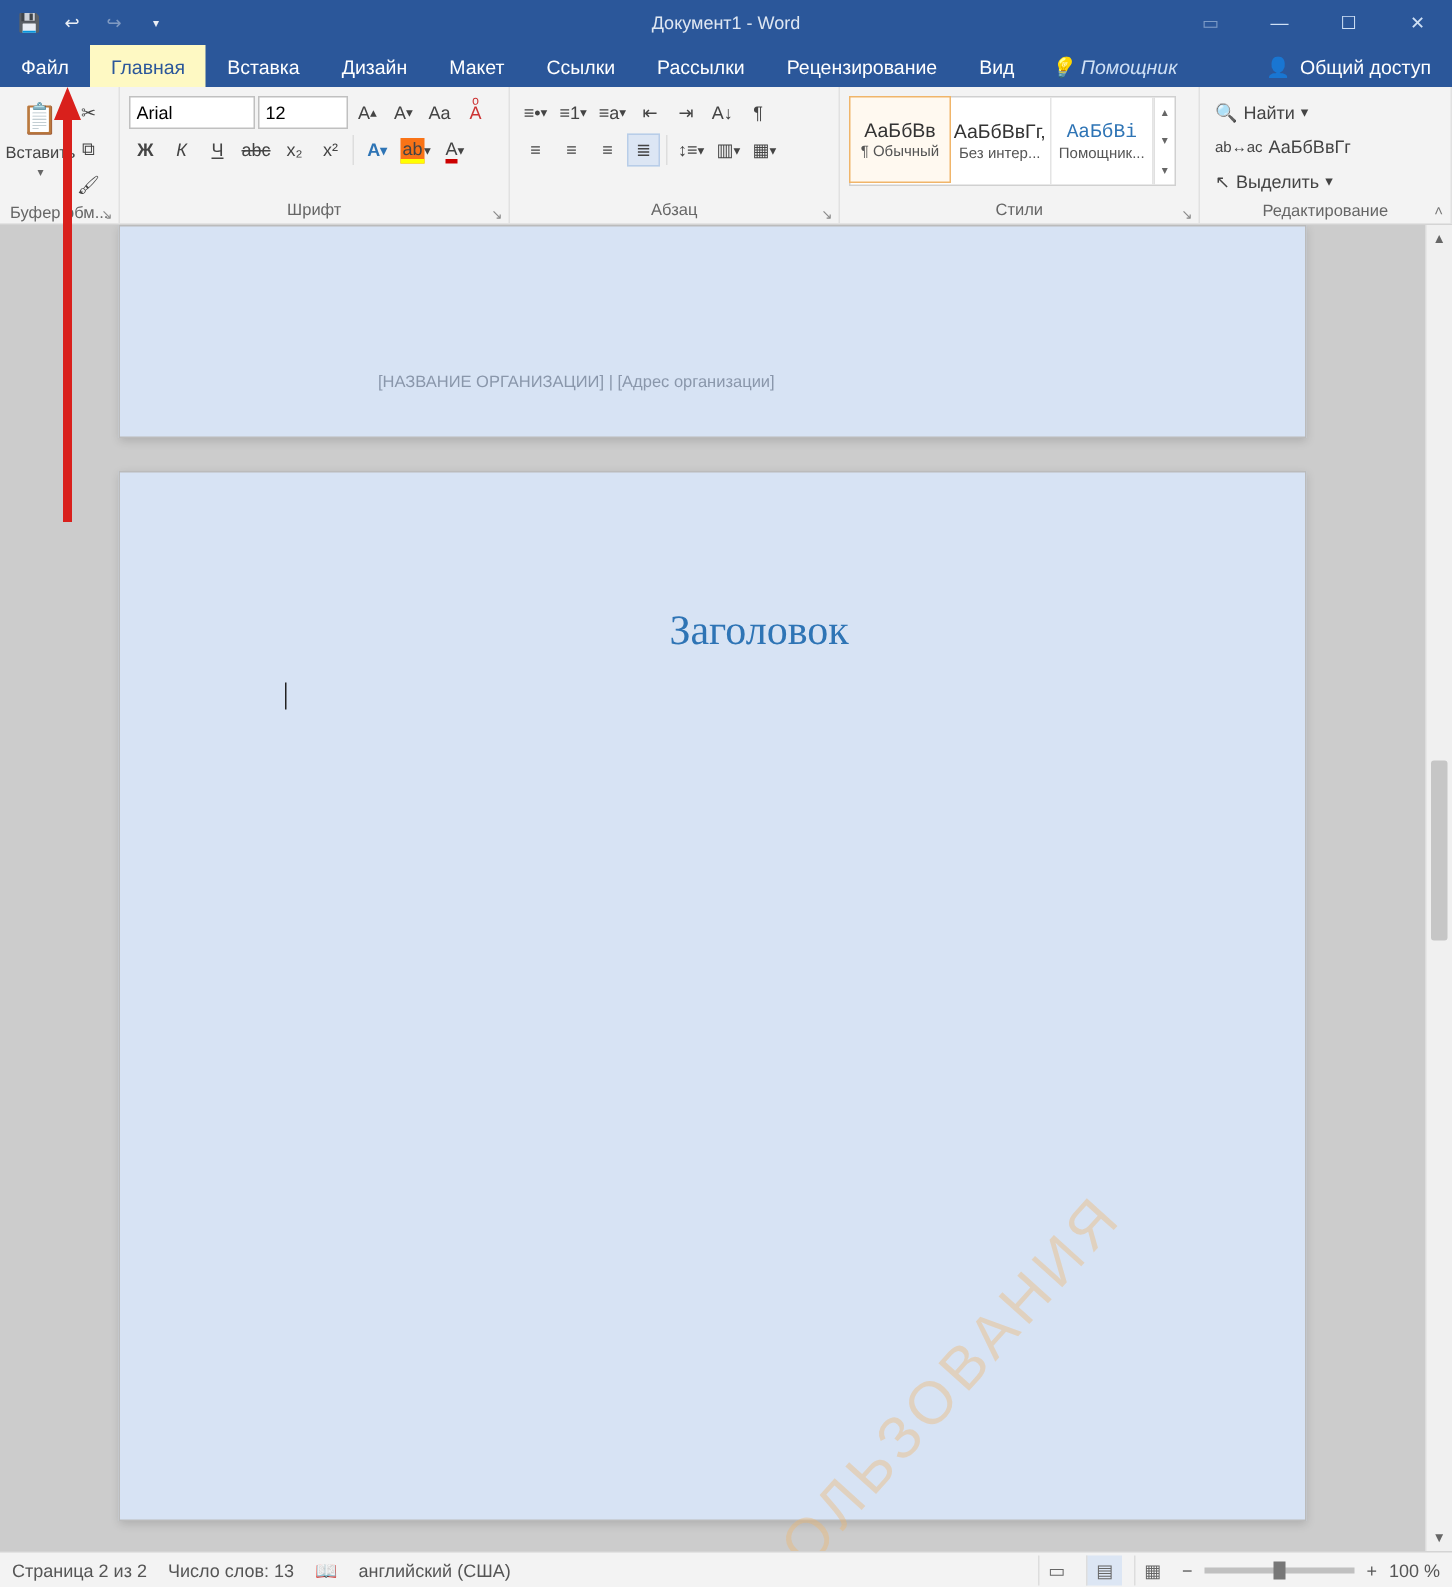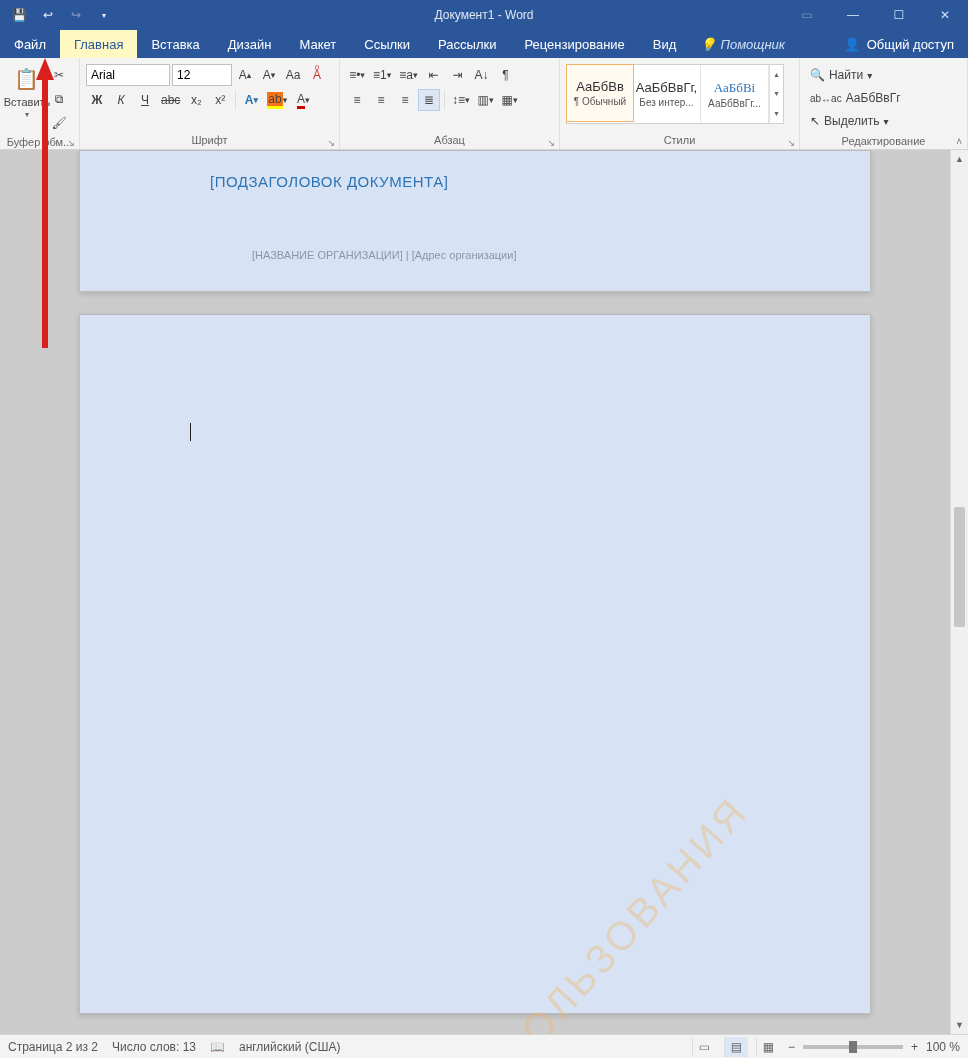--- a/index.html
+++ b/index.html
@@ -31,21 +31,21 @@
   .row { display: flex; align-items: center; gap: 2px; }
   .ribbtn { min-width: 22px; height: 22px; display: flex; align-items: center; justify-content: center; font-size: 12px; color: #444; border: 1px solid transparent; padding: 0 2px; }
   .ribbtn small { font-size: 9px; }
   .sep { width: 1px; height: 20px; background: #ddd; margin: 0 2px; }
   .bigbtn { width: 42px; display: flex; flex-direction: column; align-items: center; justify-content: center; font-size: 11px; color: #444; gap: 2px; padding-top: 4px; }
   .bigbtn .ico { width: 30px; height: 30px; display: flex; align-items: center; justify-content: center; font-size: 20px; }
   select.fake, input.fake { height: 22px; border: 1px solid #c0c0c0; background: #fff; font-size: 12px; padding: 0 4px; }
   .styles-gallery { display: flex; gap: 0; border: 1px solid #d0d0d0; background: #fff; }
   .style-item { width: 68px; height: 58px; border-right: 1px solid #e4e4e4; display: flex; flex-direction: column; align-items: center; justify-content: center; font-size: 10px; color: #555; }
   .style-item .sample { font-size: 13px; color: #333; margin-bottom: 2px; }
-  .style-item .sample.blue { color: #2e74b5; font-family: Liberation Serif, serif; }
+  .style-item .sample.blue { color: #2e74b5; font-family: Liberation Mono, monospace; }
   .style-item.sel { border: 1px solid #f0b56a; background: #fff9f0; margin: -1px; }
   .gallery-more { width: 14px; display: flex; flex-direction: column; justify-content: space-between; border-left: 1px solid #e0e0e0; }
   .gallery-more div { flex: 1; display: flex; align-items: center; justify-content: center; font-size: 8px; color: #666; }
   .collapse { position: absolute; right: 6px; bottom: 2px; font-size: 10px; color: #777; }
   .edit-link { display: flex; align-items: center; gap: 4px; font-size: 12px; color: #444; height: 22px; padding: 0 4px; }
 
   
   .docarea { flex: 1; background: #cccccc; position: relative; overflow: hidden; display: flex; }
   .docscroll { flex: 1; overflow: auto; display: flex; flex-direction: column; align-items: center; padding: 0 0 20px 0; }
   .page { width: 792px; background: #d7e3f4; border: 1px solid #bbb; box-shadow: 0 2px 6px rgba(0,0,0,.15); margin-top: 0; position: relative; }
@@ -207,21 +207,21 @@
         <div class="style-item sel">
           <div class="sample">АаБбВв</div>
           <div>¶ Обычный</div>
         </div>
         <div class="style-item">
           <div class="sample">АаБбВвГг,</div>
           <div>Без интер...</div>
         </div>
         <div class="style-item">
           <div class="sample blue">АаБбВі</div>
-          <div>АаБбВвГг...</div>
+          <div>Помощник...</div>
         </div>
         <div class="gallery-more">
           <div>▴</div>
           <div>▾</div>
           <div>▾</div>
         </div>
       </div>
     </div>
     <div class="label">
         <span>Стили</span>
@@ -254,26 +254,26 @@
   <div class="collapse">˄</div>
 </div>
 
 <svg class="redarrow" viewBox="0 0 18 290">
   <polygon points="9,0 18,22 12,22 12,290 6,290 6,22 0,22" fill="#d9201c"></polygon>
 </svg>
 
 <div class="docarea">
   <div class="docscroll">
     <div class="page first">
-      <div class="subtitle">[ПОДЗАГОЛОВОК ДОКУМЕНТА]</div>
       <div class="footerline">
         <span>[НАЗВАНИЕ ОРГАНИЗАЦИИ]</span><span> | </span><span>[Адрес организации]</span>
       </div>
     </div>
     <div class="page second">
+      <div class="bigtitle">Заголовок</div>
       <span class="cursor"></span>
       <div class="watermark">ГО ПОЛЬЗОВАНИЯ</div>
     </div>
   </div>
   <div class="vscroll">
     <div class="arr">▲</div>
     <div class="track">
         <div class="thumb"></div>
       </div>
     <div class="arr">▼</div>

